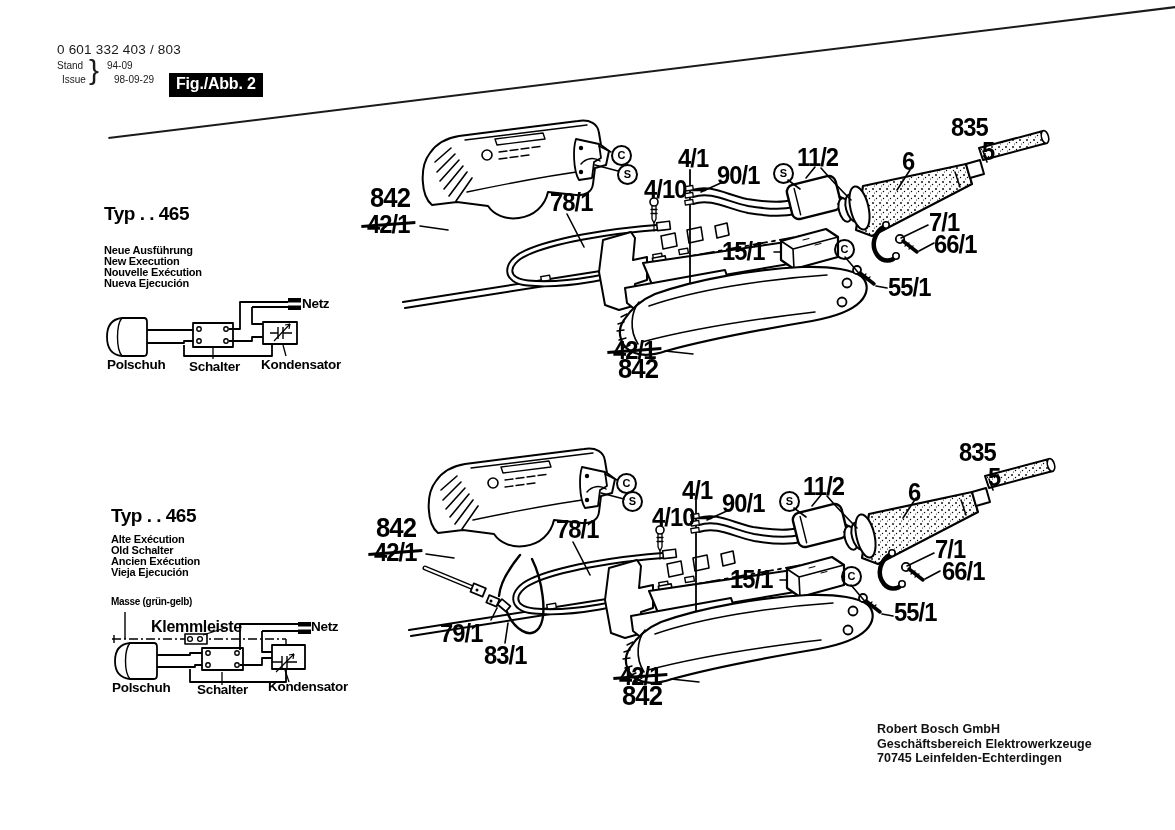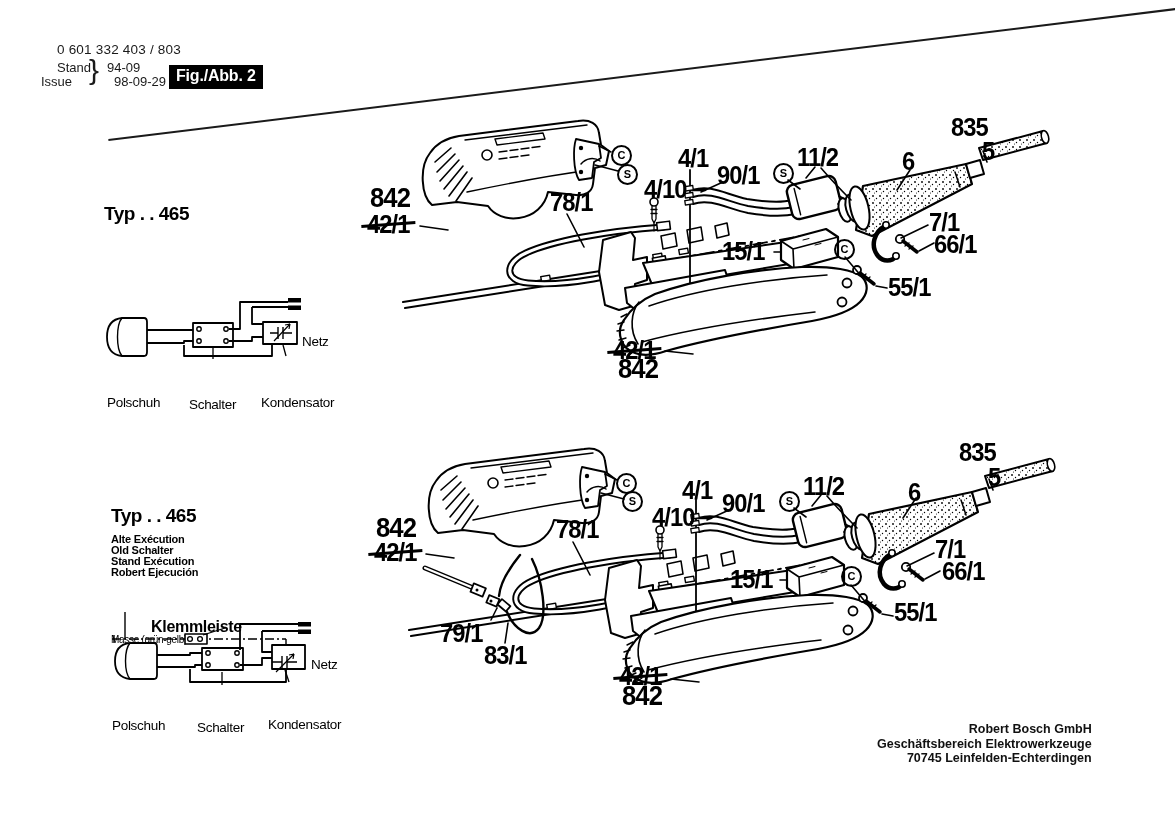--- a/index.html
+++ b/index.html
@@ -2,37 +2,37 @@
 <html><head>
 <meta charset="utf-8">
 <style>
   html,body{margin:0;padding:0;background:#fff;}
   body{width:1175px;height:830px;position:relative;font-family:"Liberation Sans",sans-serif;color:#000;overflow:hidden;}
   #page{position:absolute;inset:0;background:#fff;}
   .abs{position:absolute;}
   .t{white-space:nowrap;}
   
   .hnum{font-size:13.5px;color:#1a1a1a;letter-spacing:0.2px;}
-  .hsm{font-size:13px;color:#1a1a1a;}
+  .hsm{font-size:10px;color:#1a1a1a;}
   .brace{font-size:30px;font-weight:400;color:#1a1a1a;transform:scaleY(0.95);line-height:1;}
   .figbox{background:#000;color:#fff;font-weight:700;font-size:16px;letter-spacing:-0.2px;padding:2px 7px 4px 7px;line-height:1.1;}
   .strike-sm{position:relative;}
   .strike-sm::after{content:"";position:absolute;left:-3px;right:-5px;top:45%;height:2px;background:#1a1a1a;transform:rotate(-7deg);}
   
   .typ{font-weight:700;font-size:19px;letter-spacing:-0.5px;line-height:1;}
   .variants div{font-weight:700;font-size:11px;line-height:11px;letter-spacing:-0.2px;}
-  .wlabel{font-weight:400;font-size:13.5px;letter-spacing:-0.3px;line-height:1;margin-top:38px;}
+  .wlabel{font-weight:700;font-size:13.5px;letter-spacing:-0.3px;line-height:1;}
   .wlabel-sm{font-weight:700;font-size:16px;letter-spacing:-0.3px;line-height:1;}
   
   .callout{position:absolute;font-weight:700;line-height:0.95;letter-spacing:-1px;white-space:nowrap;transform:scaleX(0.95);transform-origin:left top;}
   .callout.strike::after{content:"";position:absolute;left:-6px;right:-6px;top:44%;height:3px;background:#000;transform:rotate(-4deg);}
   .callout.badge{width:17px;height:17px;border:2.4px solid #000;border-radius:50%;font-size:11px;display:flex;align-items:center;justify-content:center;letter-spacing:0;transform:none;line-height:1;}
   
   .fnotes div{font-size:11.5px;line-height:14.2px;color:#222;}
-  .fcompany div{font-size:12.5px;line-height:14.5px;font-weight:700;color:#111;text-align:right;}
+  .fcompany div{font-size:12.5px;line-height:14.5px;font-weight:700;color:#111;}
   svg{display:block;}
 </style>
 </head>
 <body>
 
 <div id="page">
 
   <svg width="0" height="0" style="position:absolute" aria-hidden="true">
     <defs>
       <pattern id="speck" width="7" height="7" patternUnits="userSpaceOnUse">
@@ -147,27 +147,33 @@
             <path d="M481,176 L492,178"></path>
             <path d="M270,241 L298,244"></path>
           </g>
         </g>
       </symbol>
     </defs>
   </svg>
 
   <div class="abs t hnum" style="left:57px;top:42px">0 601 332 403 / 803</div>
   <div class="abs t hsm" style="left:57px;top:60px">Stand</div>
-  <div class="abs t hsm" style="left:41px;top:74px">Issue</div>
+  <div class="abs t hsm" style="left:62px;top:74px">Issue</div>
   <div class="abs t brace" style="left:89px;top:54px">}</div>
   <div class="abs t hsm strike-sm" style="left:107px;top:60px">94-09</div>
   <div class="abs t hsm" style="left:114px;top:74px">98-09-29</div>
-  <div class="abs t figbox" style="left:169px;top:65px">Fig./Abb. 2</div>
+  <div class="abs t figbox" style="left:169px;top:73px">Fig./Abb. 2</div>
 
   <div class="abs t typ" style="left:104px;top:204px">Typ . . 465</div>
+  <div class="abs variants" style="left:104px;top:245px">
+    <div class="t">Neue Ausführung</div>
+    <div class="t">New Execution</div>
+    <div class="t">Nouvelle Exécution</div>
+    <div class="t">Nueva Ejecución</div>
+  </div>
 
   <svg class="abs" style="left:100px;top:293px" width="250" height="80" viewBox="0 0 250 80">
     <g fill="none" stroke="#000" stroke-width="1.8" stroke-linejoin="round">
       <path d="M44,25 L22,25 C12,26 7,32 7,44 C7,56 12,62 22,63 L44,63 C46,63 47,61 47,59 L47,29 C47,27 46,25 44,25 Z" fill="#fff"></path>
       <path d="M22,25 C16,32 16,56 22,63" stroke-width="1.4"></path>
       <path d="M47,37 L96,37"></path>
       <path d="M47,50 L84,50 L84,48 L96,48"></path>
       <rect x="93" y="30" width="40" height="24" fill="#fff"></rect>
       <circle cx="99" cy="36" r="2.2" fill="#fff" stroke-width="1.4"></circle>
       <circle cx="126" cy="36" r="2.2" fill="#fff" stroke-width="1.4"></circle>
@@ -188,22 +194,22 @@
   </svg>
   <div class="abs t wlabel" style="left:302px;top:297px">Netz</div>
   <div class="abs t wlabel" style="left:107px;top:358px">Polschuh</div>
   <div class="abs t wlabel" style="left:189px;top:360px">Schalter</div>
   <div class="abs t wlabel" style="left:261px;top:358px">Kondensator</div>
 
   <div class="abs t typ" style="left:111px;top:506px">Typ . . 465</div>
   <div class="abs variants" style="left:111px;top:534px">
     <div class="t">Alte Exécution</div>
     <div class="t">Old Schalter</div>
-    <div class="t">Stand Exécution</div>
-    <div class="t">Robert Ejecución</div>
+    <div class="t">Ancien Exécution</div>
+    <div class="t">Vieja Ejecución</div>
   </div>
   <div class="abs t wlabel" style="left:111px;top:597px;font-size:10px">Masse (grün-gelb)</div>
   <div class="abs t wlabel-sm" style="left:151px;top:619px">Klemmleiste</div>
 
   <svg class="abs" style="left:100px;top:600px" width="270" height="100" viewBox="0 0 270 100">
     <g fill="none" stroke="#000" stroke-width="1.8" stroke-linejoin="round">
       <path d="M25,12 L25,39" stroke-width="1.4"></path>
       <path d="M12,39 L186,39" stroke-width="1.4" stroke-dasharray="9 3 2 3"></path>
       <path d="M186,39 L186,50" stroke-width="1.4" stroke-dasharray="9 3 2 3"></path>
       <path d="M14,35 L14,43" stroke-width="1.4"></path>

